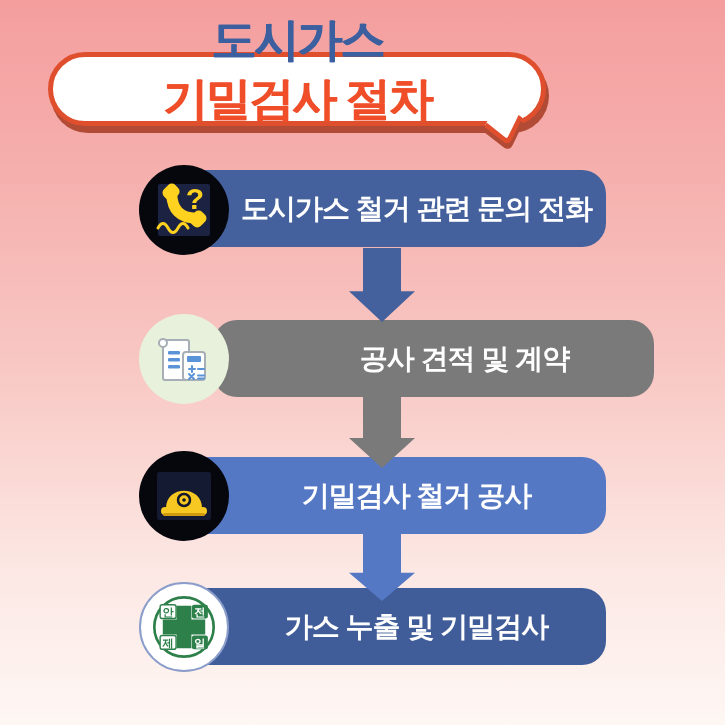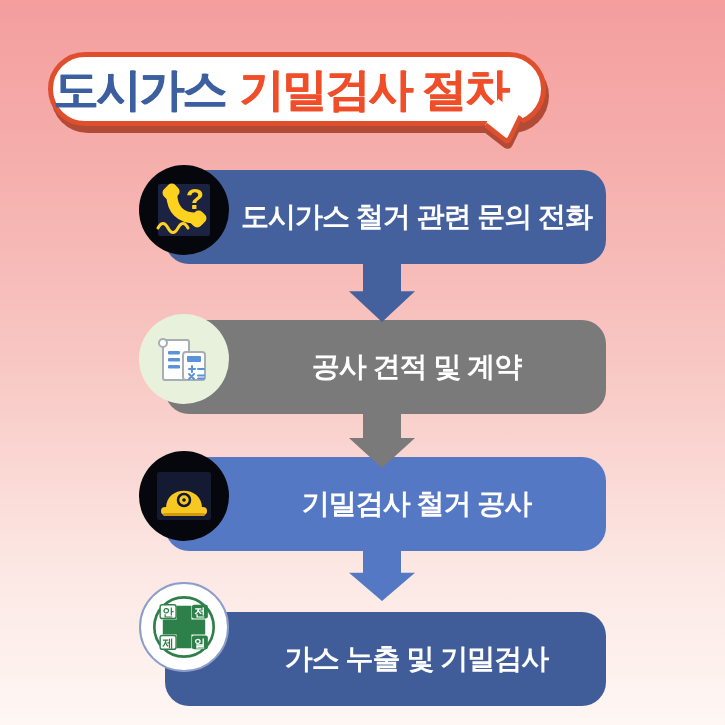--- a/index.html
+++ b/index.html
@@ -6,46 +6,47 @@
   .canvas{
     position:relative;width:725px;height:725px;overflow:hidden;
     font-family:"Liberation Sans","DejaVu Sans",sans-serif;
     background:linear-gradient(180deg,#f49e9e 0%,#f5aeac 22%,#f8c7c3 50%,#fce7e3 78%,#fef7f4 100%);
   }
   
   .bubble{
     position:absolute;left:48px;top:52px;width:498px;height:74px;
     box-sizing:border-box;background:#ffffff;border:5px solid #df4f2e;
     border-radius:40px;box-shadow:3px 7px 0 #b24b35;
-    display:flex;align-items:center;justify-content:flex-start;gap:14px;
+    display:flex;align-items:center;justify-content:flex-end;gap:14px;
     z-index:5;
+    flex-direction:column;
   }
   .bubble .t1,.bubble .t2{
     font-size:45px;font-weight:800;letter-spacing:-2px;line-height:1;
     text-shadow:1px 0 0 currentColor;
   }
   .t1{color:#3c5f9f;}
   .t2{color:#ef4e29;}
   .tail{
     position:absolute;right:22px;bottom:-17px;width:26px;height:26px;
     background:#ffffff;border-right:5px solid #df4f2e;border-bottom:5px solid #df4f2e;
     border-bottom-right-radius:7px;transform:rotate(38deg) skewX(12deg);
     box-shadow:3px 4px 0 #b24b35;
   }
   
   .bar{
-    position:absolute;left:165px;width:441px;height:94px;box-sizing:border-box;
+    position:absolute;left:165px;width:441px;height:77px;box-sizing:border-box;
     border-radius:24px;display:flex;align-items:center;justify-content:center;
     padding-left:62px;z-index:1;text-align:center;
   }
   .bar-label{color:#ffffff;font-size:28px;font-weight:800;letter-spacing:-1px;white-space:nowrap;}
   .bar1{top:170px;}
   .bar2{top:320px;}
   .bar3{top:457px;}
-  .bar4{top:588px;margin-top:24px;}
+  .bar4{top:588px;}
   
   .circle{
     position:absolute;left:139px;width:90px;height:90px;border-radius:50%;
     display:flex;align-items:center;justify-content:center;z-index:3;box-sizing:border-box;
   }
   .c1{top:165px;}
   .c2{top:314px;}
   .c3{top:451px;}
   .c4{top:582px;border:2px solid #8b9dcb;}
   
@@ -79,21 +80,21 @@
         <rect x="36" y="-7" width="14" height="16" rx="5" fill="#ffd21f"></rect>
       </g>
       <path d="M7 51 q5 -9 10 0 q5 9 10 0 q5 -9 10 0" stroke="#ffd21f" stroke-width="3" fill="none" stroke-linecap="round"></path>
     </svg>
   </div>
 
   <svg class="arrow a1" width="66" height="74" viewBox="0 0 66 72" preserveAspectRatio="none">
     <polygon points="14,0 52,0 52,42 66,42 33,72 0,42 14,42" fill="#45619d"></polygon>
   </svg>
 
-  <div class="bar bar2" style="background: rgb(122, 122, 122);">
+  <div class="bar bar2" style="background: rgb(122, 122, 122); margin-left: 48px;">
     <span class="bar-label">공사 견적 및 계약</span>
   </div>
 
   <div class="circle c2" style="background: rgb(232, 241, 219);">
     <svg width="66" height="66" viewBox="0 0 66 66">
       <rect x="12" y="14" width="26" height="40" rx="2" fill="#ffffff" stroke="#a7aeb5" stroke-width="2"></rect>
       <circle cx="12" cy="17" r="4" fill="#ffffff" stroke="#a7aeb5" stroke-width="2"></circle>
       <rect x="17" y="25" width="12" height="3.4" rx="1.2" fill="#5a93d8"></rect>
       <rect x="17" y="32" width="12" height="3.4" rx="1.2" fill="#5a93d8"></rect>
       <rect x="17" y="39" width="12" height="3.4" rx="1.2" fill="#5a93d8"></rect>

